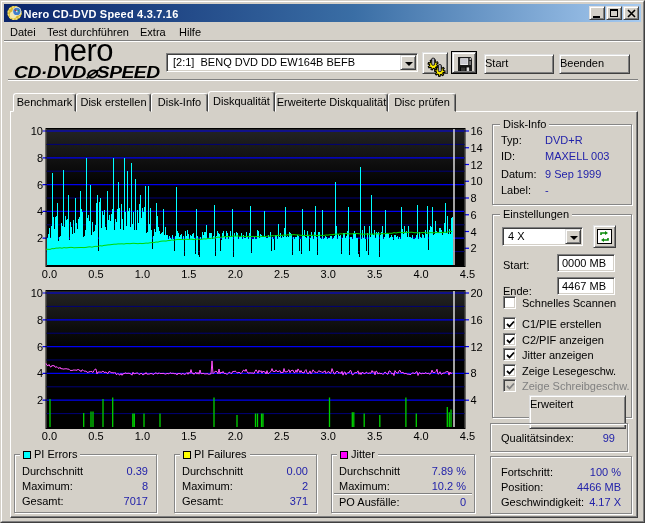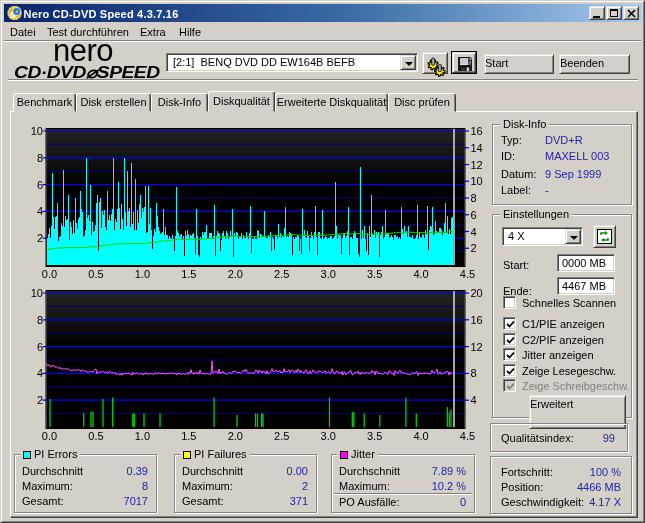--- a/index.html
+++ b/index.html
@@ -239,21 +239,21 @@
   <div class="abs sunk" style="left:64px;top:62px;width:58px;height:18px">
       <span class="abs" style="left:4px;top:1.5px">4467 MB</span>
     </div>
   <div class="cb" style="left:10px;top:81px"></div>
   <div class="row" style="left:29px;top:82px">Schnelles Scannen</div>
   <div class="cb" style="left:10px;top:102px">
       <svg width="11" height="11" viewBox="0 0 11 11">
         <path d="M2 5 l2.5 2.5 L9 2.5" fill="none" stroke="#000" stroke-width="1.8"></path>
       </svg>
     </div>
-  <div class="row" style="left:29px;top:103px">C1/PIE anzeigen</div>
+  <div class="row" style="left:29px;top:103px">C1/PIE erstellen</div>
   <div class="cb" style="left:10px;top:117.5px">
       <svg width="11" height="11" viewBox="0 0 11 11">
         <path d="M2 5 l2.5 2.5 L9 2.5" fill="none" stroke="#000" stroke-width="1.8"></path>
       </svg>
     </div>
   <div class="row" style="left:29px;top:118.5px">C2/PIF anzeigen</div>
   <div class="cb" style="left:10px;top:133px">
       <svg width="11" height="11" viewBox="0 0 11 11">
         <path d="M2 5 l2.5 2.5 L9 2.5" fill="none" stroke="#000" stroke-width="1.8"></path>
       </svg>

